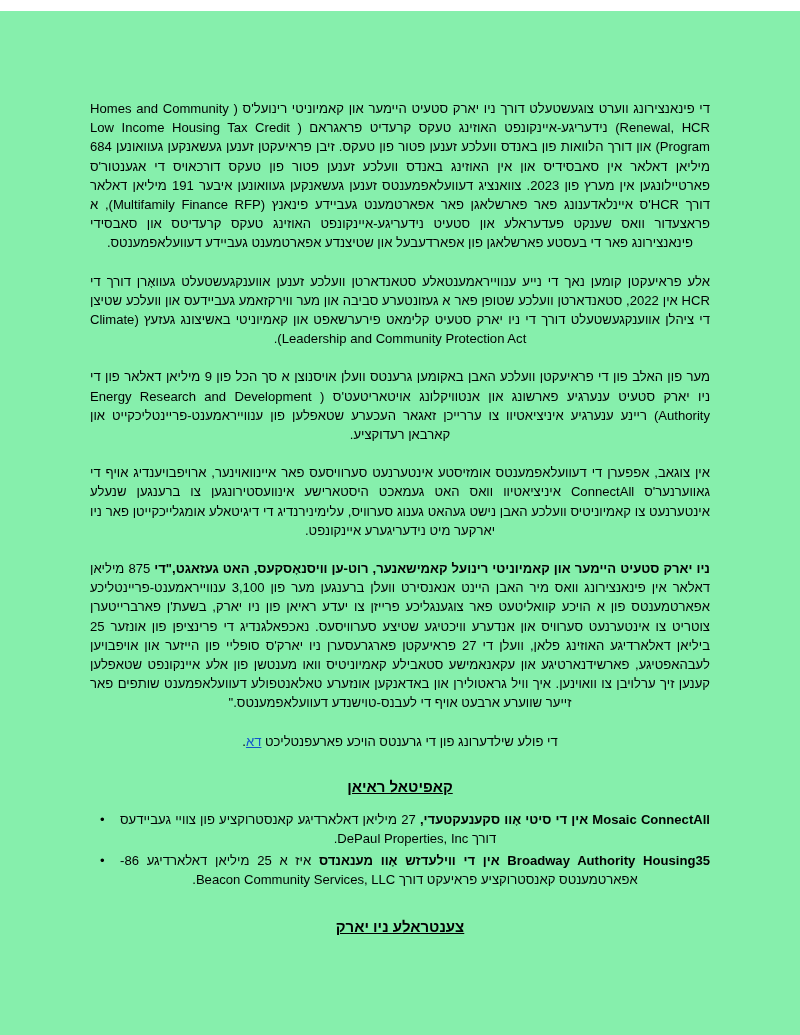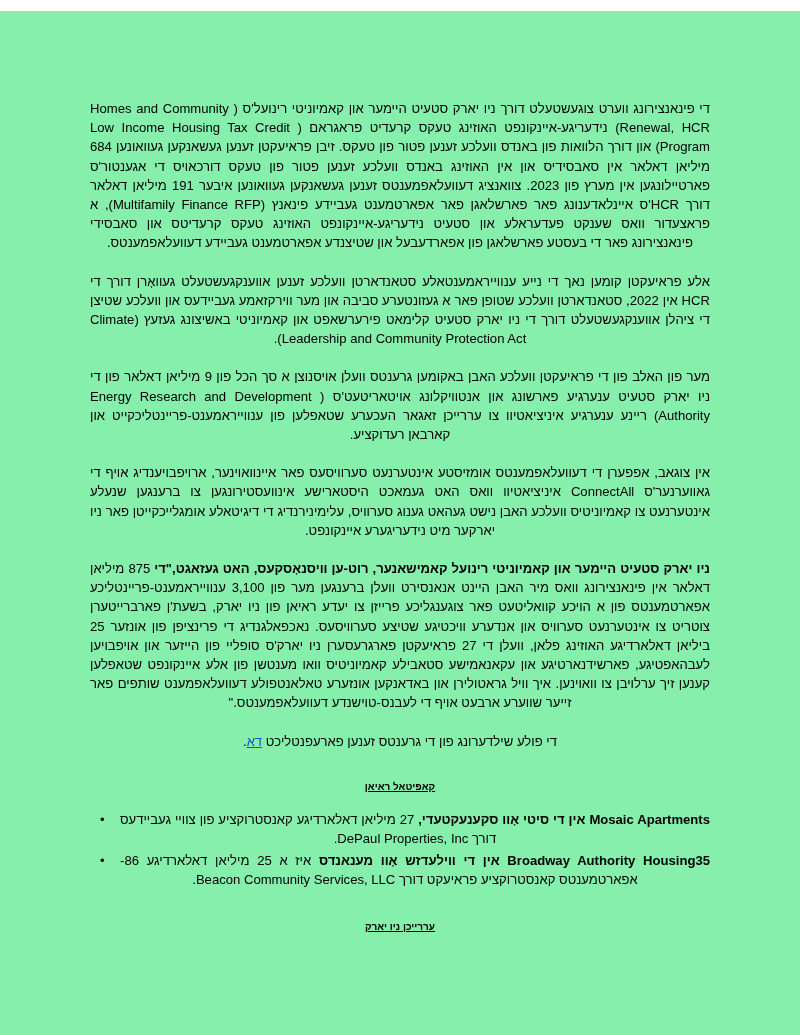--- a/index.html
+++ b/index.html
@@ -48,21 +48,21 @@
   .link {
     color: #1155cc;
   }
   p.note {
     margin: 0 0 26px 0;
     direction: rtl;
     text-align: center;
   }
   h2.section-heading {
     margin: 0 0 14px 0;
-    font-size: 10px;
+    font-size: 15px;
     line-height: 19.2px;
     font-weight: bold;
     text-decoration: underline;
     direction: rtl;
     text-align: right;
   }
   h2.section-heading.tail {
     margin-top: 28px;
     margin-bottom: 0;
   }
@@ -102,32 +102,32 @@
 
     <p class="para">מער פון האלב פון די פראיעקטן וועלכע האבן באקומען גרענטס וועלן אויסנוצן א סך הכל פון 9 מיליאן דאלאר פון די ניו יארק סטעיט ענערגיע פארשונג און אנטוויקלונג אויטאריטעט'ס ( Energy Research and Development Authority) ריינע ענערגיע איניציאטיוו צו עררייכן זאגאר העכערע שטאפלען פון ענווייראמענט-פריינטליכקייט און קארבאן רעדוקציע.</p>
 
     <p class="para">אין צוגאב, אפפערן די דעוועלאפמענטס אומזיסטע אינטערנעט סערוויסעס פאר איינוואוינער, ארויפבויענדיג אויף די גאווערנער'ס ConnectAll איניציאטיוו וואס האט געמאכט היסטארישע אינוועסטירונגען צו ברענגען שנעלע אינטערנעט צו קאמיוניטיס וועלכע האבן נישט געהאט גענוג סערוויס, עלימינירנדיג די דיגיטאלע אומגלייכקייטן פאר ניו יארקער מיט נידעריגערע איינקונפט.</p>
 
     <p class="para quote-para">
       <span class="bold">ניו יארק סטעיט היימער און קאמיוניטי רינועל קאמישאנער, רוט-ען וויסנאָסקעס, האט געזאגט,</span><span class="bold">"די</span><span> 875 מיליאן דאלאר אין פינאנצירונג וואס מיר האבן היינט אנאנסירט וועלן ברענגען מער פון 3,100 ענווייראמענט-פריינטליכע אפארטמענטס פון א הויכע קוואליטעט פאר צוגענגליכע פרייזן צו יעדע ראיאן פון ניו יארק, בשעת'ן פארברייטערן צוטריט צו אינטערנעט סערוויס און אנדערע וויכטיגע שטיצע סערוויסעס. נאכפאלגנדיג די פרינציפן פון אונזער 25 ביליאן דאלארדיגע האוזינג פלאן, וועלן די 27 פראיעקטן פארגרעסערן ניו יארק'ס סופליי פון הייזער און אויפבויען לעבהאפטיגע, פארשידנארטיגע און עקאנאמישע סטאבילע קאמיוניטיס וואו מענטשן פון אלע איינקונפט שטאפלען קענען זיך ערלויבן צו וואוינען. איך וויל גראטולירן און באדאנקען אונזערע טאלאנטפולע דעוועלאפמענט שותפים פאר זייער שווערע ארבעט אויף די לעבנס-טוישנדע דעוועלאפמענטס."</span>
     </p>
 
     <p class="note">
-      <span>די פולע שילדערונג פון די גרענטס זענען פארעפנטליכט </span><a href="#" class="link">דא</a><span>.</span>
+      <span>די פולע שילדערונג פון די גרענטס הויכע פארעפנטליכט </span><a href="#" class="link">דא</a><span>.</span>
     </p>
 
     <h2 class="section-heading">קאפיטאל ראיאן</h2>
 
     <ul class="bullets">
       <li>
         <span class="bullet-dot">•</span>
-        <span class="bold">Mosaic Apartments אין די סיטי אָוו סקענעקטעדי,</span><span> 27 מיליאן דאלארדיגע קאנסטרוקציע פון צוויי געביידעס דורך DePaul Properties, Inc.</span>
+        <span class="bold">Mosaic ConnectAll אין די סיטי אָוו סקענעקטעדי,</span><span> 27 מיליאן דאלארדיגע קאנסטרוקציע פון צוויי געביידעס דורך DePaul Properties, Inc.</span>
       </li>
       <li>
         <span class="bullet-dot">•</span>
         <span class="bold">Broadway Authority Housing35 אין די ווילעדזש אָוו מענאנדס</span><span> איז א 25 מיליאן דאלארדיגע 86-אפארטמענטס קאנסטרוקציע פראיעקט דורך Beacon Community Services, LLC.</span>
       </li>
     </ul>
 
-    <h2 class="section-heading tail">עררייכן ניו יארק</h2>
+    <h2 class="section-heading tail">צענטראלע ניו יארק</h2>
 
   </div>
 </div>
 
 </body></html>

